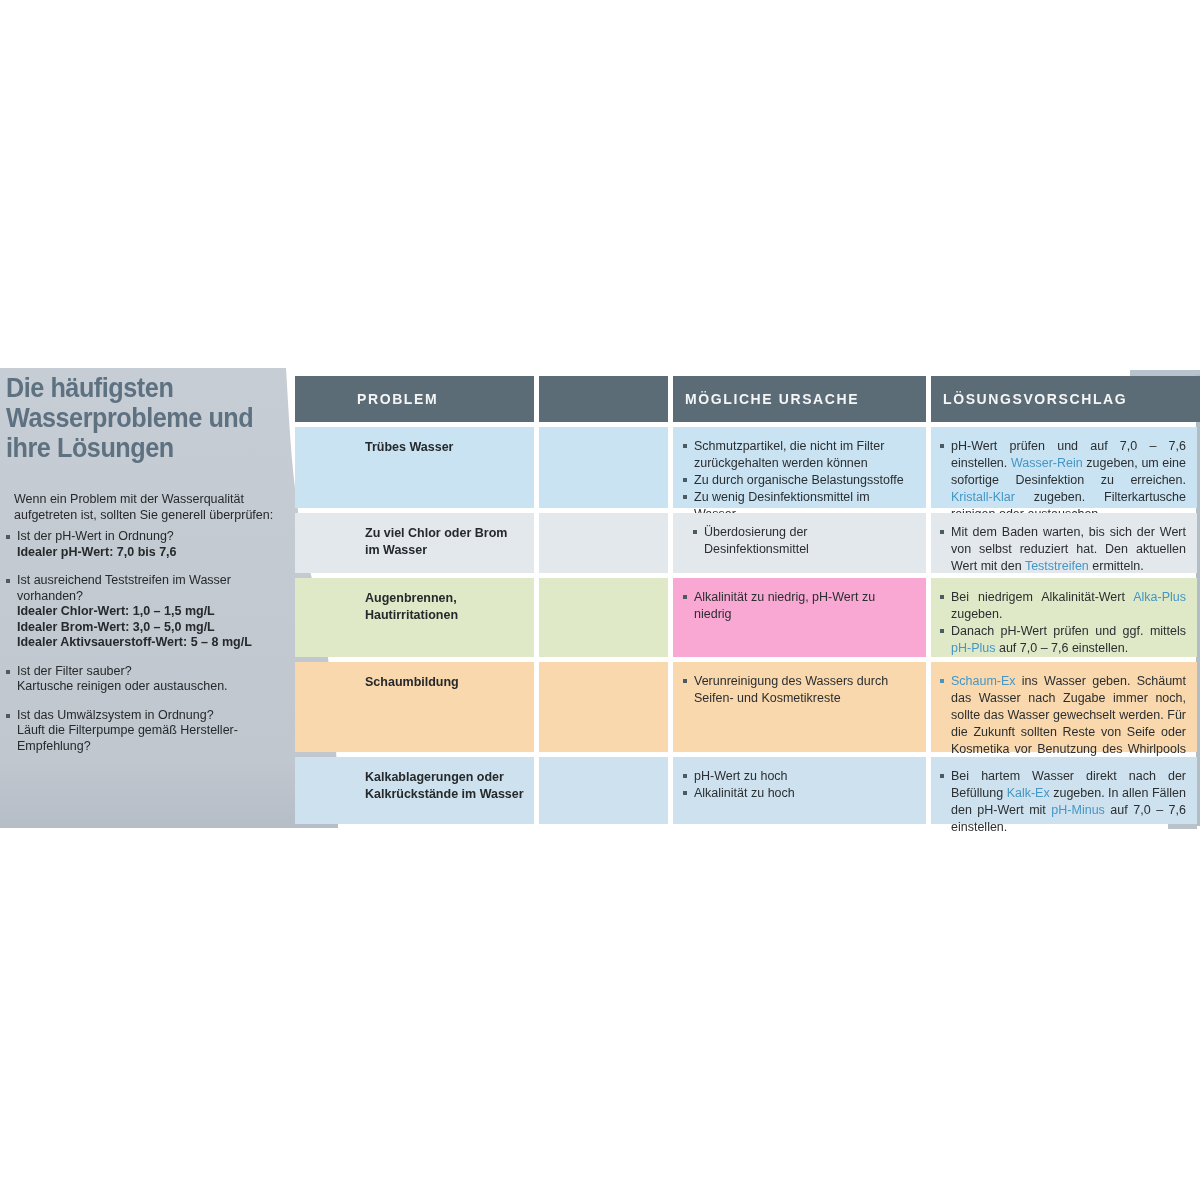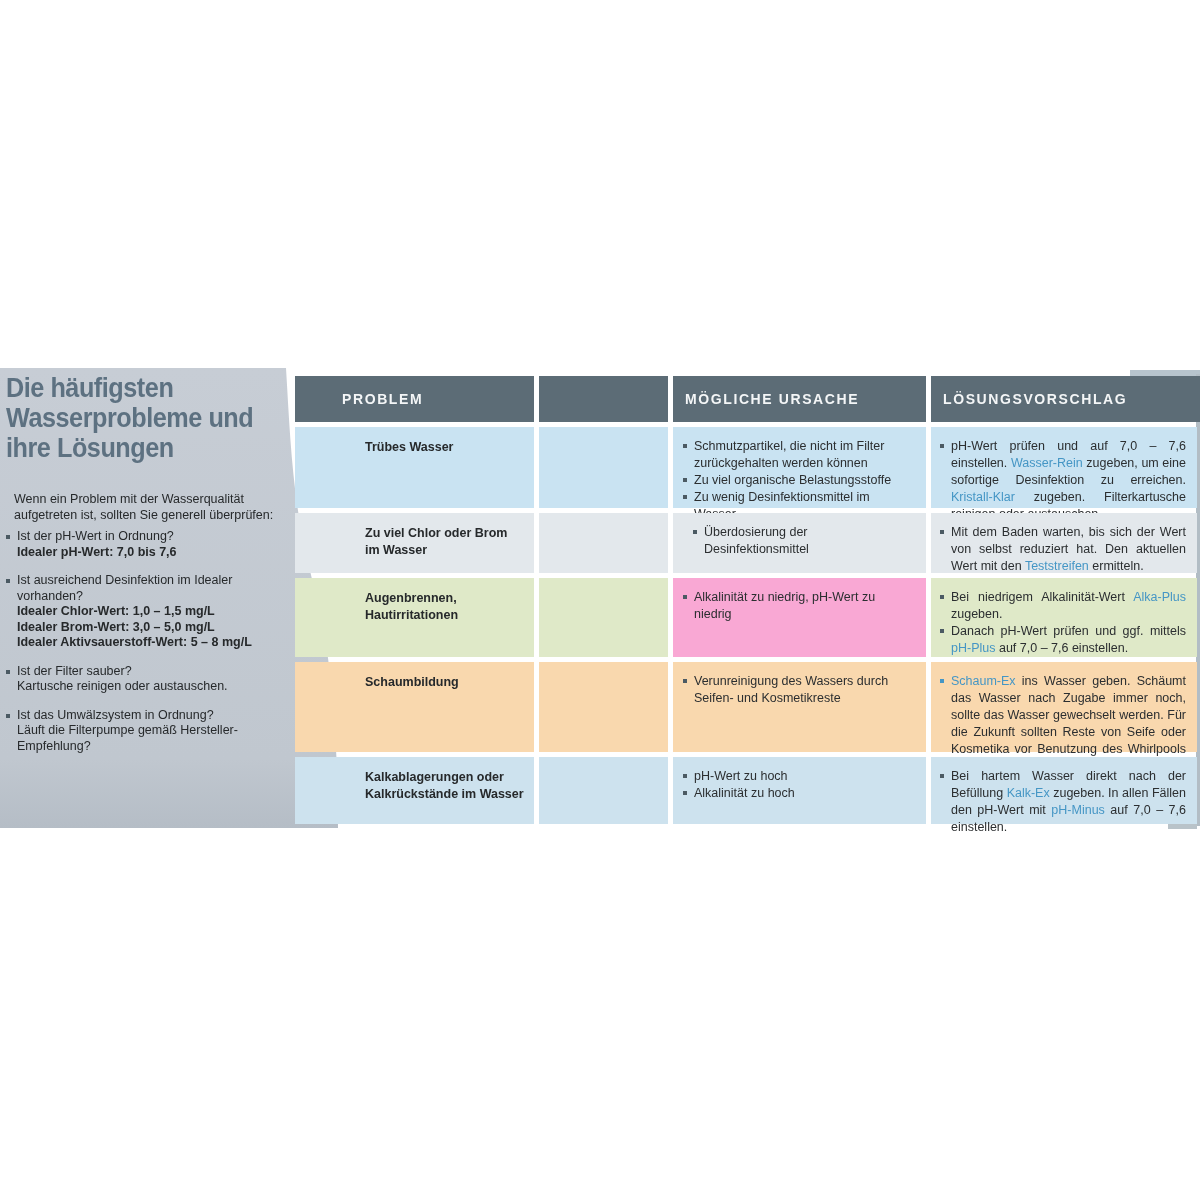--- a/index.html
+++ b/index.html
@@ -44,21 +44,21 @@
     display:grid;
     grid-template-columns:239px 129px 253px 266px;
     grid-template-rows:46px 81px 60px 79px 90px 67px;
     column-gap:5px; row-gap:5px;
   }
   .hcell {
     background:#5c6c76; color:#f4f6f7;
     font-weight:bold; font-size:14px; letter-spacing:1.6px;
     display:flex; align-items:center;
   }
-  .hcell.c1 { padding-left:47px; }
+  .hcell.c1 { padding-left:62px; }
   .hcell.c3, .hcell.c4 { padding-left:12px; }
   .cell { font-size:12.5px; line-height:17px; }
   .cell.problem { font-weight:bold; padding:12px 10px 0 70px; color:#26292b; }
   .cell.cause   { padding:11px 16px 0 10px; }
   .cell.solution{ padding:11px 11px 0 9px; text-align:justify; text-align-last:left; }
   .li { display:flex; gap:7px; }
   .li .sq { flex:0 0 4px; width:4px; height:4px; background:#4b5a63; margin-top:6px; }
   .li .sq.accent { background:#4596c5; }
   .li .txt { flex:1 1 auto; }
   .product { color:#4596c5; }
@@ -93,21 +93,21 @@
       <div class="check">
         <span class="sq"></span>
         <div class="body">
           <div>Ist der pH-Wert in Ordnung?</div>
           <div class="b">Idealer pH-Wert: 7,0 bis 7,6</div>
         </div>
       </div>
       <div class="check">
         <span class="sq"></span>
         <div class="body">
-          <div>Ist ausreichend Desinfektion im Idealer vorhanden?</div>
+          <div>Ist ausreichend Teststreifen im Wasser vorhanden?</div>
           <div class="b">Idealer Chlor-Wert: 1,0 – 1,5 mg/L</div>
           <div class="b">Idealer Brom-Wert: 3,0 – 5,0 mg/L</div>
           <div class="b">Idealer Aktivsauerstoff-Wert: 5 – 8 mg/L</div>
         </div>
       </div>
       <div class="check">
         <span class="sq"></span>
         <div class="body">
           <div>Ist der Filter sauber?</div>
           <div>Kartusche reinigen oder austauschen.</div>
@@ -131,21 +131,21 @@
 
 <div class="cell problem" style="background: rgb(201, 227, 242);">Trübes Wasser</div>
     <div class="cell spacer" style="background: rgb(201, 227, 242);"></div>
     <div class="cell cause" style="background: rgb(201, 227, 242);">
       <div class="li">
         <span class="sq"></span>
         <div class="txt">Schmutzpartikel, die nicht im Filter zurückgehalten werden können</div>
       </div>
       <div class="li">
         <span class="sq"></span>
-        <div class="txt">Zu viel organische Belastungsstoffe</div>
+        <div class="txt">Zu durch organische Belastungsstoffe</div>
       </div>
       <div class="li">
         <span class="sq"></span>
         <div class="txt">Zu wenig Desinfektionsmittel im Wasser</div>
       </div>
     </div>
     <div class="cell solution" style="background: rgb(201, 227, 242);">
       <div class="li">
         <span class="sq"></span>
         <div class="txt"><span>pH-Wert prüfen und auf 7,0 – 7,6 einstellen. </span><span class="product">Wasser-Rein</span><span> zugeben, um eine sofortige Desinfektion zu erreichen. </span><span class="product">Kristall-Klar</span><span> zugeben. Filterkartusche reinigen oder austauschen.</span></div>

